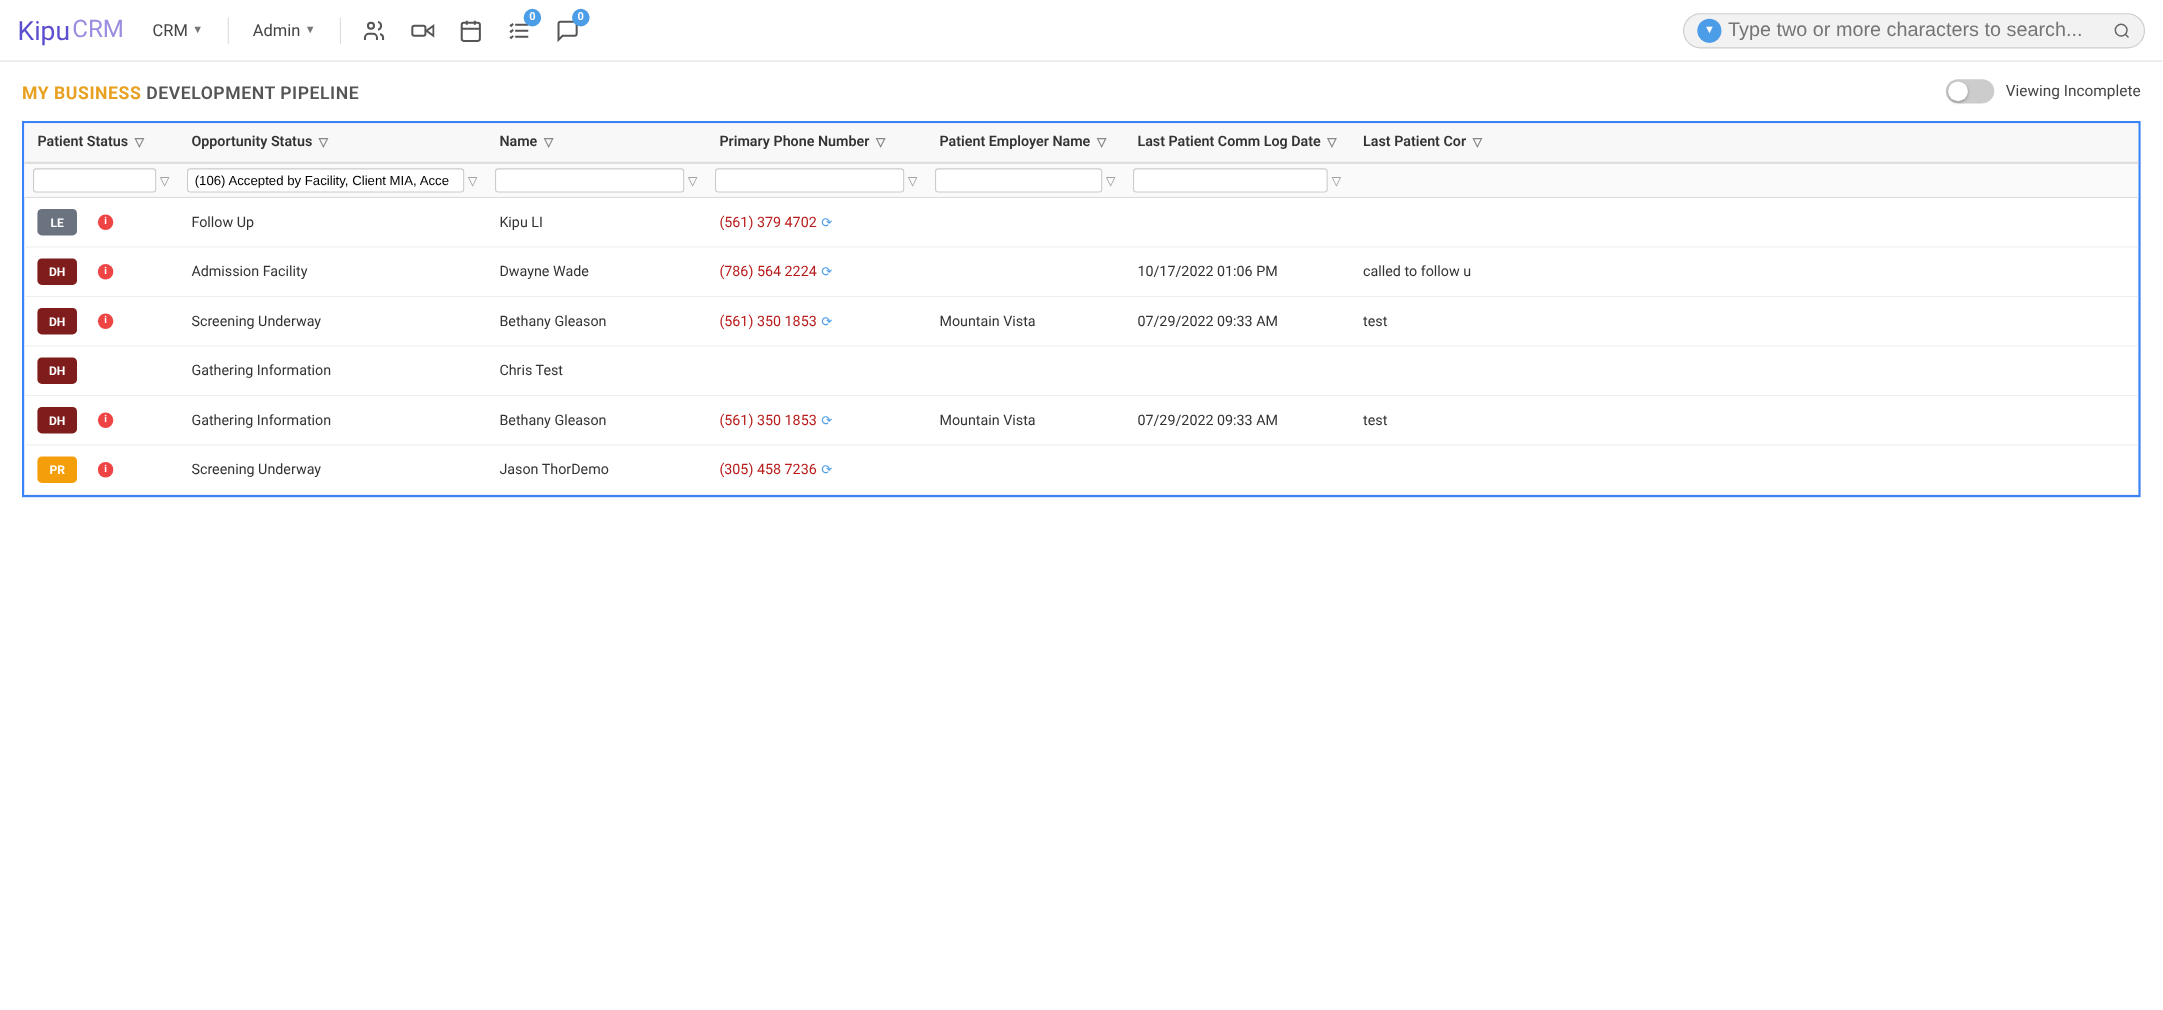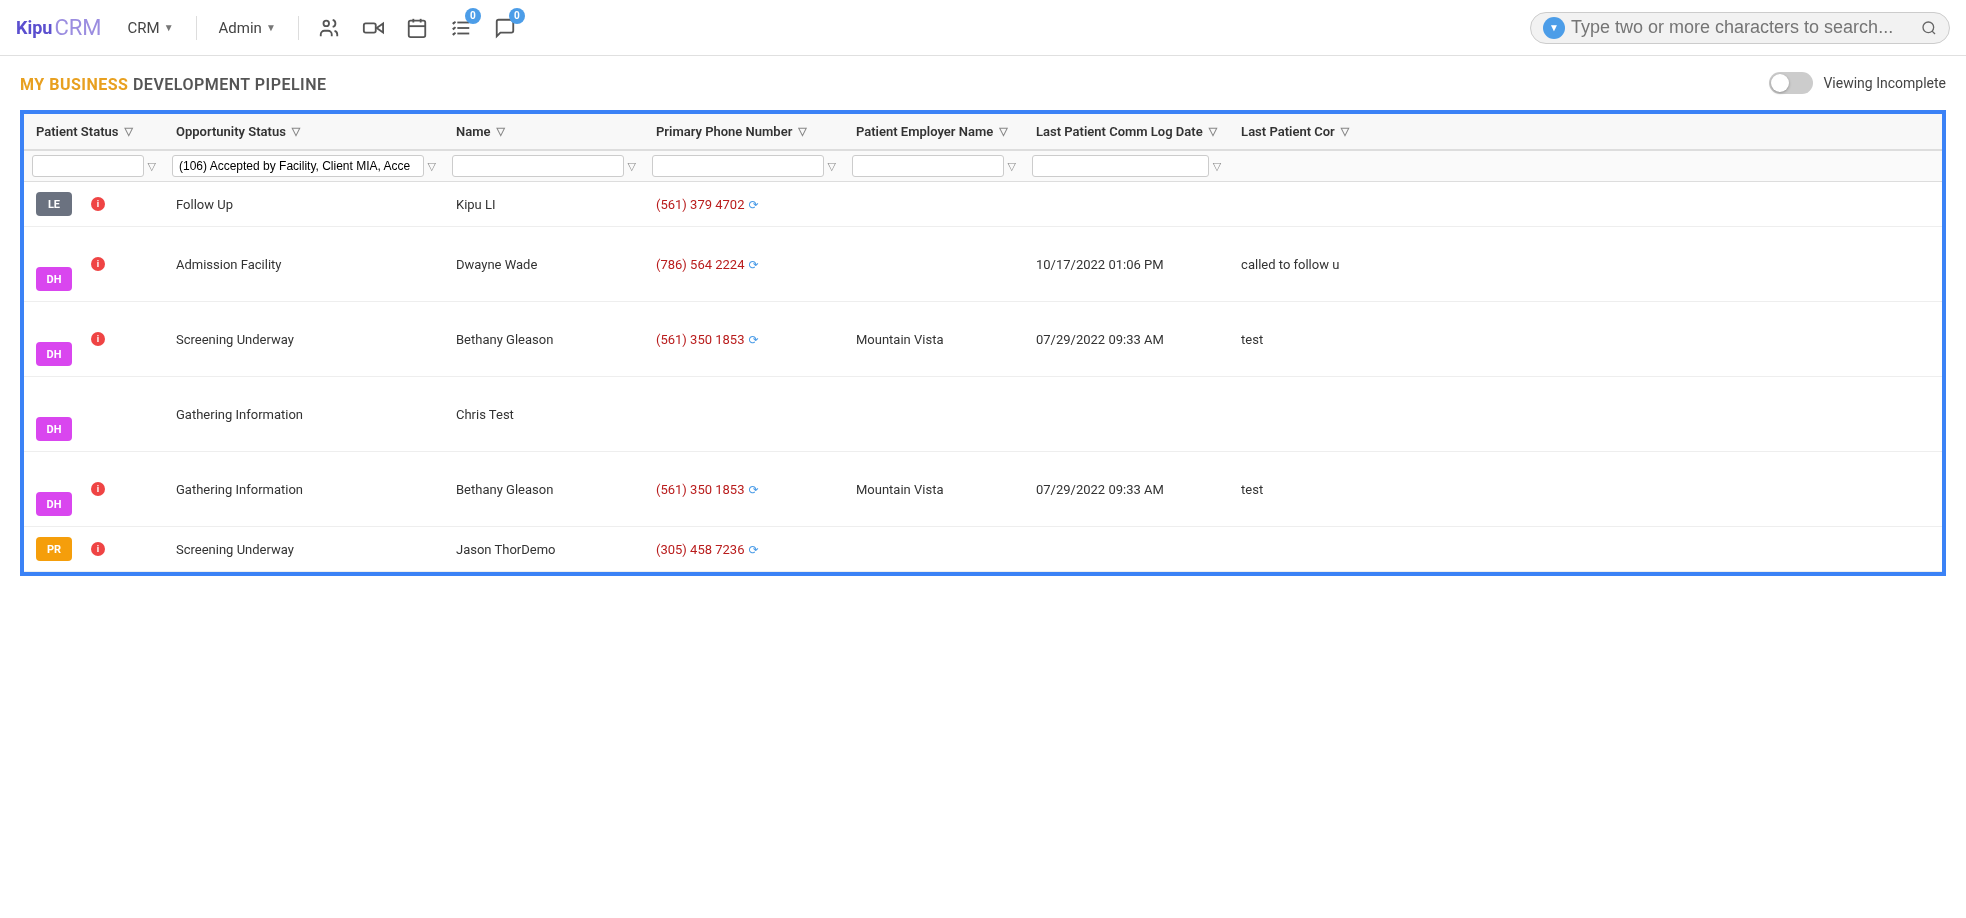--- a/index.html
+++ b/index.html
@@ -15,22 +15,22 @@
       gap: 8px;
       background: #fff;
     }
     .logo {
       display: flex;
       align-items: center;
       gap: 2px;
       margin-right: 8px;
     }
     .logo-kipu {
-      font-size: 18px;
-      font-weight: 700;
+      font-size: 24px;
+      font-weight: 400;
       color: #5b4fcf;
     }
     .logo-crm {
       font-size: 22px;
       font-weight: 400;
       color: #9b8de0;
     }
     .nav-item {
       display: flex;
       align-items: center;
@@ -167,21 +167,21 @@
       width: 18px;
       height: 18px;
       background: #fff;
       border-radius: 50%;
       box-shadow: 0 1px 3px rgba(0,0,0,0.3);
     }
 
     
     .table-wrapper {
       overflow-x: auto;
-      border: 4px solid #3b82f6;
+      border: 2px solid #3b82f6;
     }
     table {
       width: 100%;
       border-collapse: collapse;
       min-width: 1200px;
     }
     thead tr th {
       background: #f8f8f8;
       border-bottom: 2px solid #ddd;
       padding: 10px 12px;
@@ -236,21 +236,21 @@
       align-items: center;
       justify-content: center;
       width: 36px;
       height: 24px;
       border-radius: 4px;
       font-size: 11px;
       font-weight: 700;
       color: #fff;
     }
     .badge-le { background: #6b7280; }
-    .badge-dh { background: #d946ef; margin-top: 30px; }
+    .badge-dh { background: #7f1d1d; }
     .badge-pr { background: #f59e0b; }
 
     .info-dot {
       display: inline-flex;
       align-items: center;
       justify-content: center;
       width: 14px;
       height: 14px;
       background: #ef4444;
       color: #fff;

